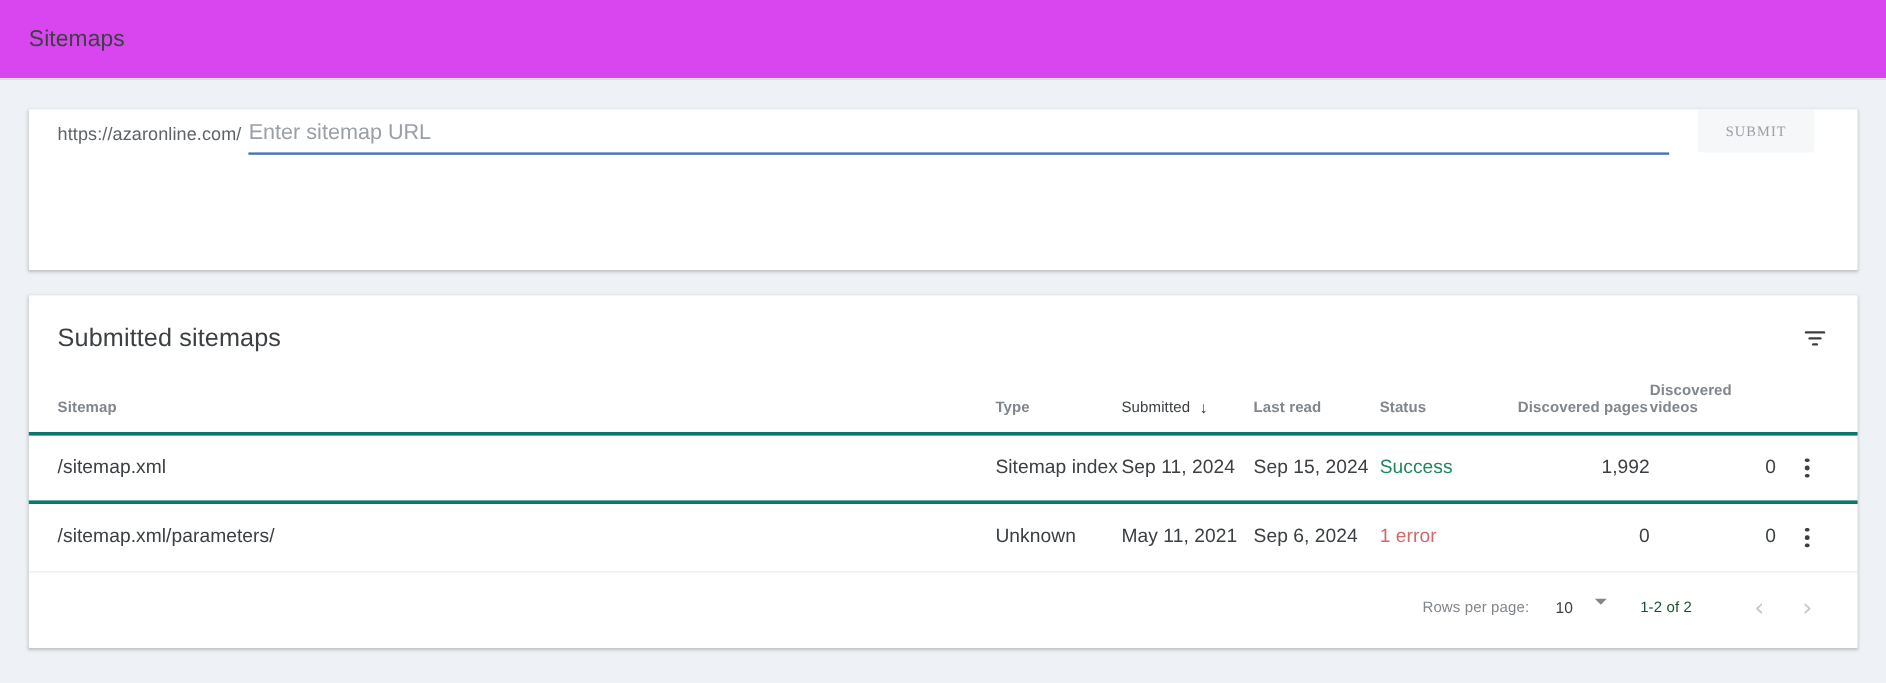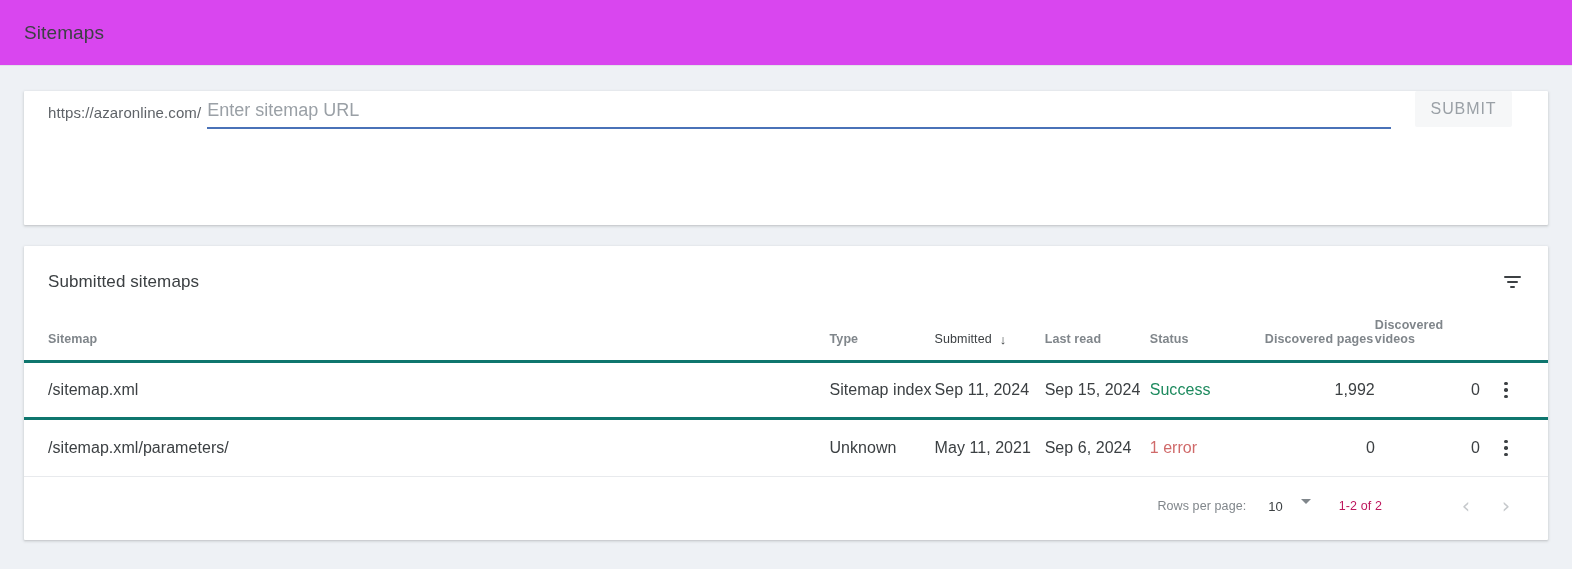--- a/index.html
+++ b/index.html
@@ -84,22 +84,22 @@
     background: transparent;
     padding: 0;
   }
   .url-input::placeholder { color: #9aa0a6; }
   .submit-btn {
     width: 97px;
     height: 36px;
     background: #f6f7f8;
     border: none;
     color: #9aa0a6;
-    font-size: 16px;
-    font-family: Liberation Sans, sans-serif;
+    font-size: 12px;
+    font-family: Liberation Serif, serif;
     letter-spacing: .9px;
     font-weight: 500;
     cursor: default;
     border-radius: 2px;
     margin-bottom: 2px;
     flex: 0 0 auto;
   }
 
   
   .card-table {
@@ -107,21 +107,21 @@
     height: 294px;
     position: relative;
   }
   .table-head-row {
     display: flex;
     align-items: center;
     height: 72px;
     padding: 0 24px 0 24px;
   }
   .table-title {
-    font-size: 17px;
+    font-size: 21px;
     color: #3c4043;
     font-weight: 400;
     flex: 1;
     letter-spacing: .1px;
   }
   .filter-icon {
     width: 24px;
     height: 24px;
     display: flex;
     flex-direction: column;
@@ -208,21 +208,21 @@
   .rows-select {
     display: flex; align-items: flex-start; cursor: pointer;
     color: #3c4043; font-size: 13px; margin-right: 28px;
   }
   .caret {
     width: 0; height: 0; margin-left: 18px;
     border-left: 5px solid transparent;
     border-right: 5px solid transparent;
     border-top: 5px solid #80868b;
   }
-  .range-label { margin-right: 64px; color: #be185d; letter-spacing: .1px; }
+  .range-label { margin-right: 36px; color: #14532d; letter-spacing: .1px; }
   .page-arrow {
     font-size: 21px;
     color: #c6c9cc;
     cursor: pointer;
     width: 40px;
     text-align: center;
     line-height: 1;
     font-family: "DejaVu Sans", sans-serif;
   }
 </style>

